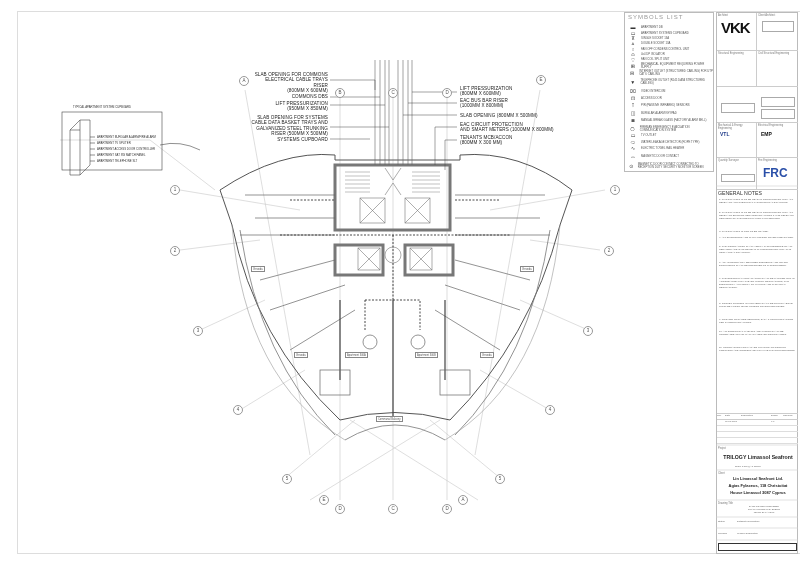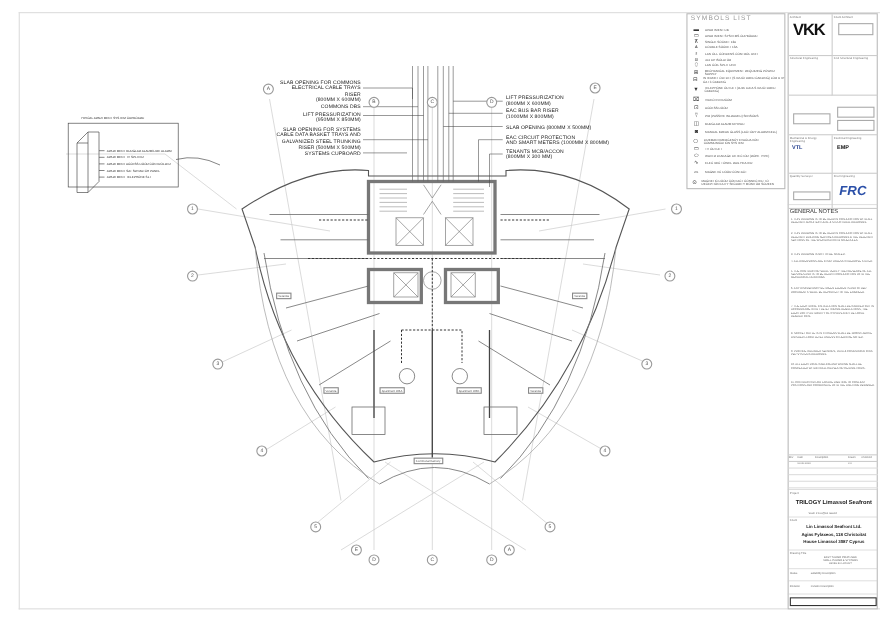--- a/index.html
+++ b/index.html
@@ -10,21 +10,21 @@
   .lbl.r{text-align:right;}
   .legend-box{position:absolute;left:624px;top:12px;width:90px;height:160px;border:1px solid #bbb;box-sizing:border-box;background:#fff;}
   .legend-title{position:absolute;left:3px;top:1px;font-size:6px;color:#999;letter-spacing:1px;}
   .legend-item{position:absolute;left:4px;font-size:2.8px;line-height:3px;color:#555;display:flex;align-items:center;gap:4px;width:84px;}
   .legend-sym{display:inline-block;width:8px;text-align:center;font-size:5px;color:#333;}
   .tb{position:absolute;left:716px;top:12px;width:82px;height:542px;border:1px solid #bbb;box-sizing:border-box;background:#fff;}
   .tb-cell{position:absolute;border-bottom:1px solid #ccc;box-sizing:border-box;}
   .tb-cap{position:absolute;font-size:2.6px;color:#777;}
   .tb-small{position:absolute;font-size:2.4px;color:#666;line-height:3px;}
   .logo-vkk{position:absolute;left:4px;top:6px;font-size:15px;font-weight:bold;letter-spacing:-1px;color:#111;font-family:"Liberation Sans",sans-serif;}
-  .logo-frc{position:absolute;left:6px;top:3px;font-size:12px;font-weight:bold;color:#2a4fa8;font-style:italic;}
+  .logo-frc{position:absolute;left:6px;top:3px;font-size:12px;font-weight:bold;color:#2a4fa8;}
   .logo-vtl{position:absolute;left:3px;top:4px;font-size:5px;font-weight:bold;color:#1f3b8a;}
   .notes-title{position:absolute;left:718px;top:190px;font-size:5.2px;color:#333;}
   .note{position:absolute;left:719px;font-size:2.5px;line-height:3px;color:#666;width:78px;}
   .project{position:absolute;left:718px;font-size:5.2px;font-weight:bold;color:#222;text-align:center;width:80px;}
   .client{position:absolute;left:718px;font-size:4px;font-weight:bold;color:#222;text-align:center;width:80px;line-height:6.3px;}
   .gb{position:absolute;width:8px;height:8px;border:0.7px solid #999;border-radius:50%;font-size:4.5px;line-height:8px;text-align:center;color:#555;background:#fff;box-sizing:content-box;}
   .roomtag{position:absolute;font-size:2.6px;color:#555;border:0.5px solid #888;padding:0.5px 1px;background:#fff;}
   .typ-title{position:absolute;left:73px;top:105px;font-size:2.8px;color:#333;}
   .typ-item{position:absolute;font-size:2.8px;color:#333;}
 </style>

